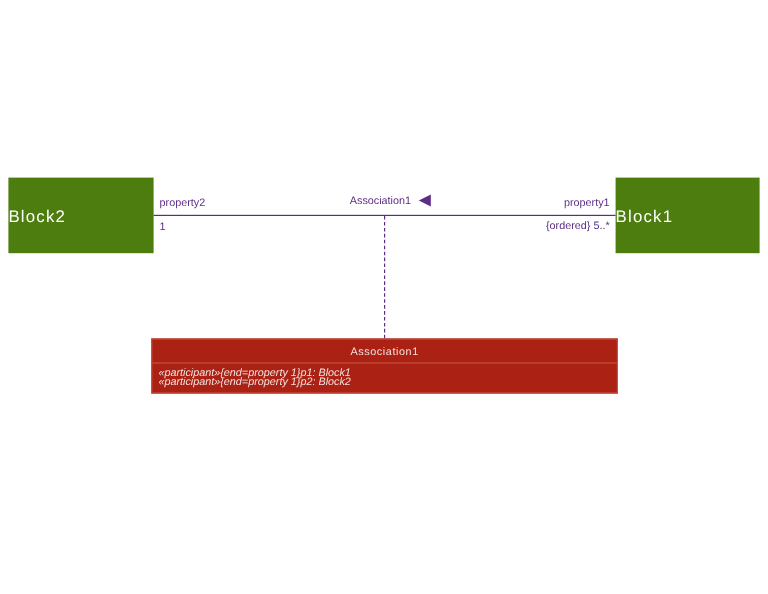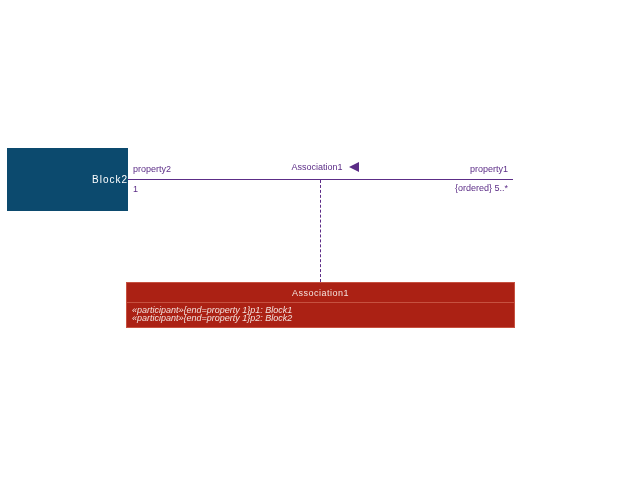--- a/index.html
+++ b/index.html
@@ -11,26 +11,26 @@
   .canvas {
     position: relative;
     width: 640px;
     height: 495px;
     background: #ffffff;
     overflow: hidden;
   }
   
   .block {
     position: absolute;
-    background: #0c4a6e;
+    background: #4d7c0f;
     color: #ffffff;
     display: flex;
     align-items: center;
-    justify-content: flex-end;
-    font-size: 10px;
+    justify-content: flex-start;
+    font-size: 14px;
     letter-spacing: 1px;
   }
   .block2 { left: 7px;   top: 148px; width: 121px; height: 63px; }
   .block1 { left: 513px; top: 148px; width: 120px; height: 63px; }
 
   
   .assoc-line {
     position: absolute;
     left: 128px; top: 179px;
     width: 385px; height: 0;
@@ -101,20 +101,23 @@
 </style>
 </head>
 <body>
 
 <div class="canvas">
 
   <div class="block block2">
     <span>Block2</span>
   </div>
 
+  <div class="block block1">
+    <span>Block1</span>
+  </div>
 
   <div class="assoc-line"></div>
 
   <div class="dashed-line"></div>
 
   <div class="lbl role-left">property2</div>
   <div class="lbl mult-left">1</div>
   <div class="lbl role-right">property1</div>
   <div class="lbl mult-right">{ordered} 5..*</div>
 

